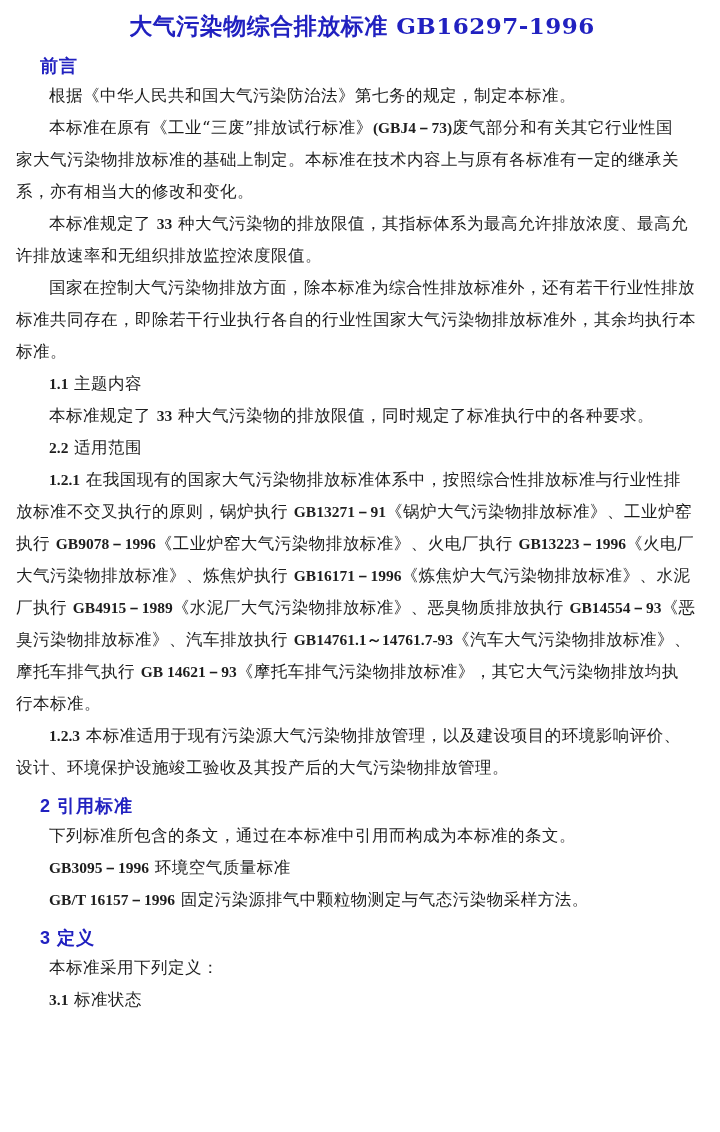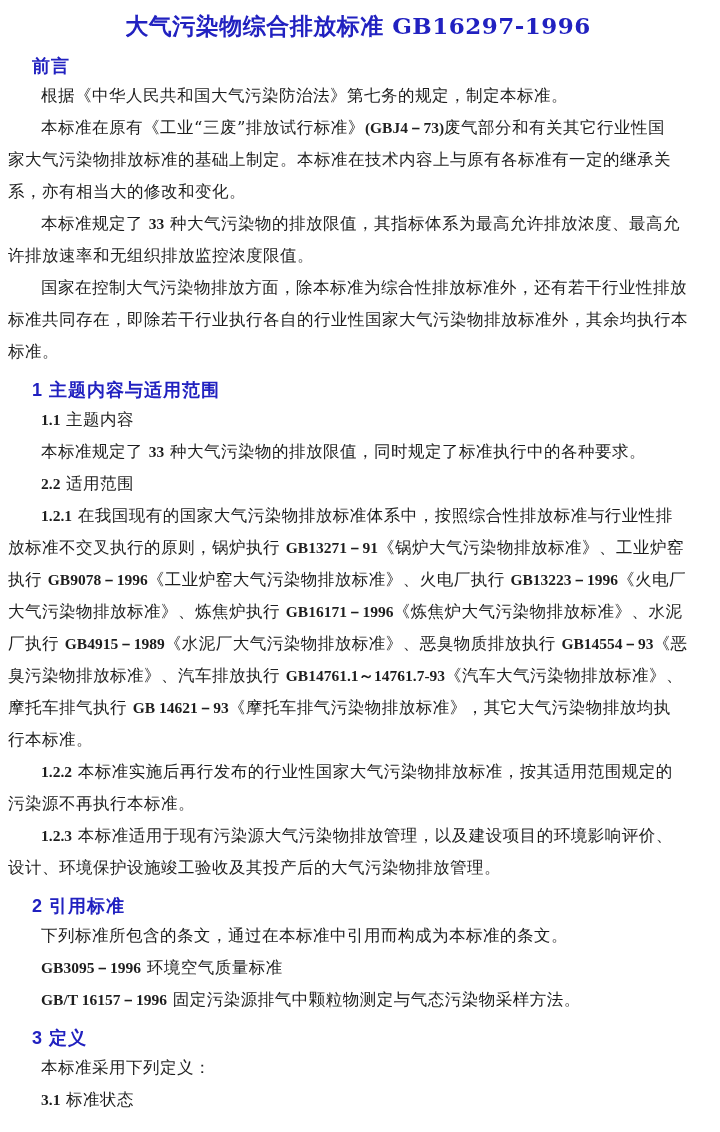--- a/index.html
+++ b/index.html
@@ -10,21 +10,21 @@
   html,body{margin:0;padding:0;}
   body{
     width:720px;height:1132px;overflow:hidden;
     background:var(--bg);
     font-family:"DejaVu Serif","Liberation Serif",serif;
     color:var(--text);
   }
   .page{
     box-sizing:border-box;
     width:720px;height:1132px;
-    padding:8px 12px 0 8px;
+    padding:8px 12px 0 16px;
     overflow:hidden;
   }
   .title{
     text-align:center;
     font-size:23px;
     font-weight:700;
     line-height:36px;
     color:var(--accent);
     margin-bottom:4px;
     letter-spacing:0.5px;
@@ -72,43 +72,38 @@
   <div class="para">
       <div class="line first">本标准规定了 <span class="lat">33</span> 种大气污染物的排放限值，其指标体系为最高允许排放浓度、最高允</div>
       <div class="line">许排放速率和无组织排放监控浓度限值。</div>
     </div>
   <div class="para">
       <div class="line first">国家在控制大气污染物排放方面，除本标准为综合性排放标准外，还有若干行业性排放</div>
       <div class="line">标准共同存在，即除若干行业执行各自的行业性国家大气污染物排放标准外，其余均执行本</div>
       <div class="line">标准。</div>
     </div>
 
-  <div class="heading">1 主题内容与适用范围</div>
   <div class="para">
       <div class="line first"><span class="lat">1.1</span> 主题内容</div>
     </div>
   <div class="para">
       <div class="line first">本标准规定了 <span class="lat">33</span> 种大气污染物的排放限值，同时规定了标准执行中的各种要求。</div>
     </div>
   <div class="para">
       <div class="line first"><span class="lat">2.2</span> 适用范围</div>
     </div>
   <div class="para">
       <div class="line first"><span class="lat">1.2.1</span> 在我国现有的国家大气污染物排放标准体系中，按照综合性排放标准与行业性排</div>
       <div class="line">放标准不交叉执行的原则，锅炉执行 <span class="lat">GB13271－91</span>《锅炉大气污染物排放标准》、工业炉窑</div>
       <div class="line">执行 <span class="lat">GB9078－1996</span>《工业炉窑大气污染物排放标准》、火电厂执行 <span class="lat">GB13223－1996</span>《火电厂</div>
       <div class="line">大气污染物排放标准》、炼焦炉执行 <span class="lat">GB16171－1996</span>《炼焦炉大气污染物排放标准》、水泥</div>
       <div class="line">厂执行 <span class="lat">GB4915－1989</span>《水泥厂大气污染物排放标准》、恶臭物质排放执行 <span class="lat">GB14554－93</span>《恶</div>
       <div class="line">臭污染物排放标准》、汽车排放执行 <span class="lat">GB14761.1～14761.7-93</span>《汽车大气污染物排放标准》、</div>
       <div class="line">摩托车排气执行 <span class="lat">GB 14621－93</span>《摩托车排气污染物排放标准》，其它大气污染物排放均执</div>
       <div class="line">行本标准。</div>
-    </div>
-  <div class="para">
-      <div class="line first"><span class="lat">1.2.2</span> 本标准实施后再行发布的行业性国家大气污染物排放标准，按其适用范围规定的</div>
-      <div class="line">污染源不再执行本标准。</div>
     </div>
   <div class="para">
       <div class="line first"><span class="lat">1.2.3</span> 本标准适用于现有污染源大气污染物排放管理，以及建设项目的环境影响评价、</div>
       <div class="line">设计、环境保护设施竣工验收及其投产后的大气污染物排放管理。</div>
     </div>
 
   <div class="heading">2 引用标准</div>
   <div class="para">
       <div class="line first">下列标准所包含的条文，通过在本标准中引用而构成为本标准的条文。</div>
     </div>

